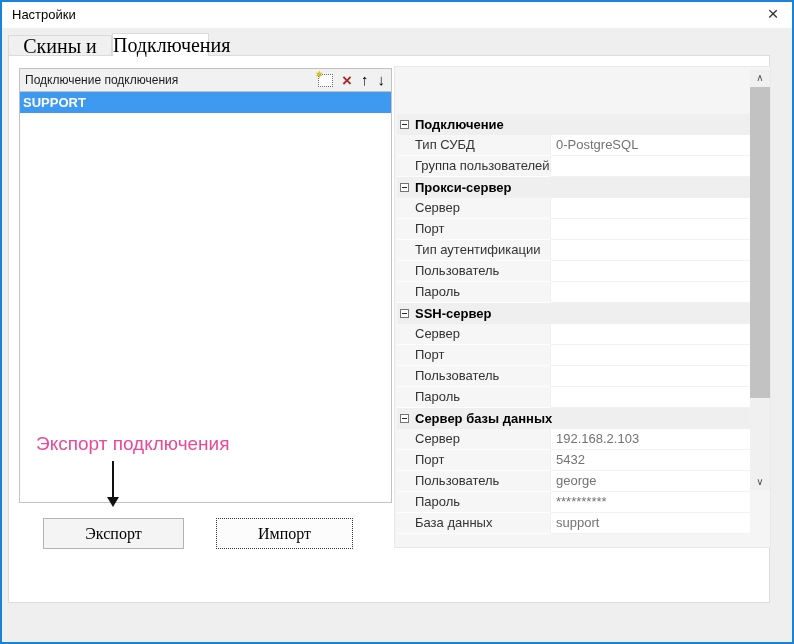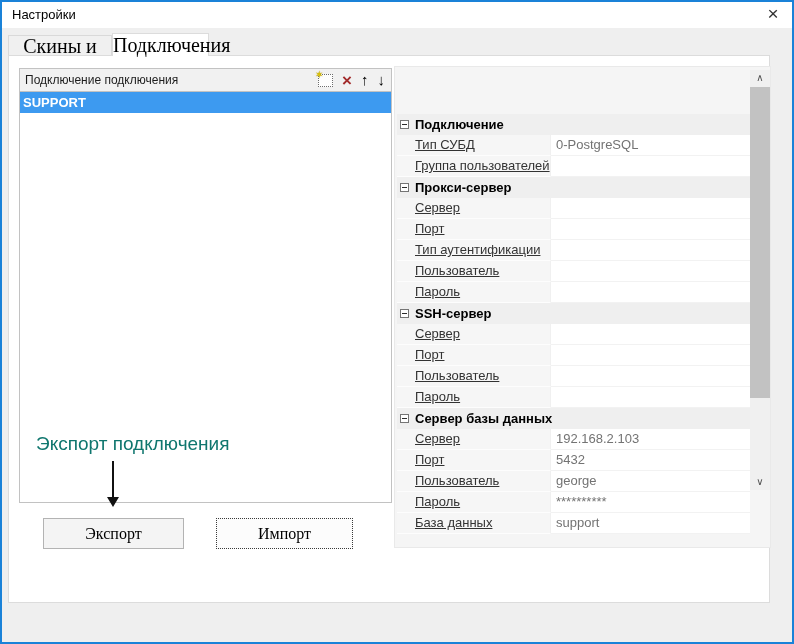--- a/index.html
+++ b/index.html
@@ -39,31 +39,31 @@
   .grid-panel { position:absolute; left:385px; top:10px; width:377px; height:482px;
     background:#f5f5f5; border:1px solid #e9e9e9; }
   .grid-rows { position:absolute; left:2px; top:3px; width:353px;margin-top:44px; }
   .grow { display:flex; height:21px; font-size:13px; align-items:stretch; }
   .grow-cat { background:#efefef; font-weight:bold; color:#000; }
   .expand-cell { flex:0 0 18px; display:flex; align-items:center; justify-content:flex-start; padding-left:3px; }
   .expand-box { position:relative; width:9px; height:9px; border:1px solid #757575; background:#ffffff; cursor:pointer; }
   .expand-box::after { content:""; position:absolute; left:1px; right:1px; top:3px; height:1px; background:#2b2b2b; }
   .cat-label { flex:1 1 auto; line-height:21px; }
   .prop-label { flex:0 0 154px; background:#f6f6f6; border-bottom:1px solid #fdfdfd;
-    border-right:1px solid #f0f0f0; line-height:20px; color:#333; padding-left:18px; cursor:default;text-decoration:underline; }
+    border-right:1px solid #f0f0f0; line-height:20px; color:#333; padding-left:18px; cursor:default; }
   .prop-value { flex:1 1 auto; background:#ffffff; border-bottom:1px solid #f2f2f2;
     line-height:20px; color:#737373; padding-left:5px; cursor:text; }
   
   .scrollbar { position:absolute; left:355px; top:3px; width:20px; height:420px; background:#f0f0f0; }
   .sb-arrow { position:absolute; left:0; width:20px; height:16px; text-align:center; line-height:16px;
     font-size:10px; color:#515151; cursor:pointer; }
   .sb-up { top:0; } .sb-down { bottom:0; }
   .sb-thumb { position:absolute; left:0; top:17px; width:20px; height:311px; background:#c2c2c2; cursor:grab; }
   
-  .annotation { position:absolute; left:27px; top:376px; font-size:19px; color:#0f766e; line-height:24px; }
+  .annotation { position:absolute; left:27px; top:376px; font-size:19px; color:#ec4899; line-height:24px; }
   .arrow-line { position:absolute; left:103px; top:405px; width:2px; height:38px; background:#111; }
   .arrow-head { position:absolute; left:98px; top:441px; width:0; height:0;
     border-left:6px solid transparent; border-right:6px solid transparent; border-top:10px solid #111; }
   
   .btn { position:absolute; height:31px; font-family:"Liberation Serif", serif; font-size:16px; color:#000;
     text-align:center; line-height:29px; cursor:pointer; }
   .btn-export { left:34px; top:462px; width:141px; background:#f4f4f4; border:1px solid #b3b3b3; }
   .btn-import { left:207px; top:462px; width:137px; background:#fcfcfc; border:1px dotted #3a3a3a; }
 </style>
 </head>

